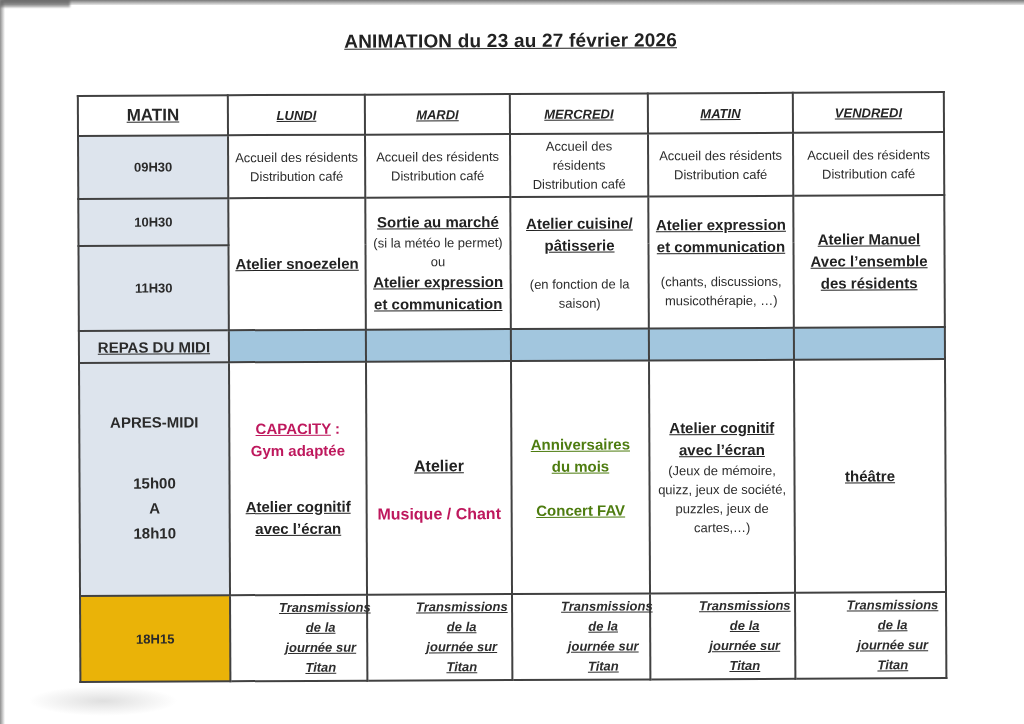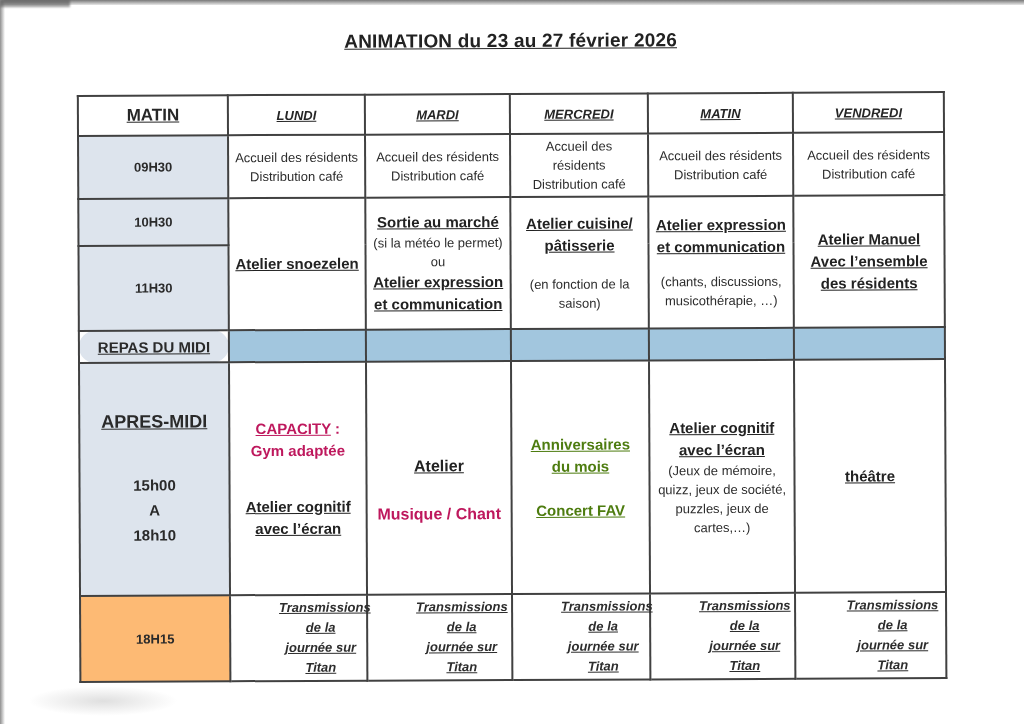--- a/index.html
+++ b/index.html
@@ -37,44 +37,44 @@
   tr.h-m2    { height:85px; }
   tr.h-lunch { height:32px; }
   tr.h-pm    { height:233px; }
   tr.h-1815  { height:48px; }
 
   th { vertical-align:top; padding-top:5px; font-weight:bold; }
   .th-matin span { font-size:17px; text-decoration:underline; }
   .th-day span   { font-size:13px; font-style:italic; text-decoration:underline;margin-top:8px; }
 
   .c-time { background:#dde4ed; font-weight:bold; font-size:13px; color:#2a2a2a; }
-  .c-time--white { background:#fdba74;margin-top:44px; }
+  .c-time--white { background:#eab308;margin-top:44px; }
 
   .pre { white-space:pre-line; }
   .bt  { font-weight:bold; font-size:15px; line-height:22px; text-decoration:underline; color:#222; }
   .bn  { font-weight:bold; font-size:15px; line-height:22px; color:#be185d; }
   .lg  { font-size:16px; line-height:24px;margin-top:24px; }
   .nt  { font-size:13px; line-height:19px; color:#2d2d2d; }
   .red { color:#4d7c0f; }
   .u   { text-decoration:underline; }
 
   .gap14 { margin-top:14px; }
   .gap18 { margin-top:18px; }
   .gap22 { margin-top:22px; }
   .gap34 { margin-top:34px; }
 
   .cell-left { text-align:left; padding-left:14px; padding-right:6px; }
 
-  .lunch-label { text-align:left; padding-left:12px;border-radius:16px; }
+  .lunch-label { text-align:left; padding-left:12px; }
   .lunch-label span { font-size:15px; font-weight:bold; text-decoration:underline; }
   .band { background:#a2c6de; }
 
   .pm-time { vertical-align:top; padding-top:20px; }
   .pm-hours { margin-top:40px; font-size:15px; line-height:25px; text-decoration:none; }
-  .pm-label { font-size:18px; text-decoration:underline; }
+  .pm-label { font-size:15px; }
 
   .r1815-cell { vertical-align:top; padding-top:4px; }
   .trans { font-size:13px; line-height:20px; font-style:italic; font-weight:600;
            text-decoration:underline; color:#2d2d2d;margin-left:44px; }
 </style>
 </head>
 <body>
 
 <div class="scan-top"></div>
 <div class="scan-left"></div>

